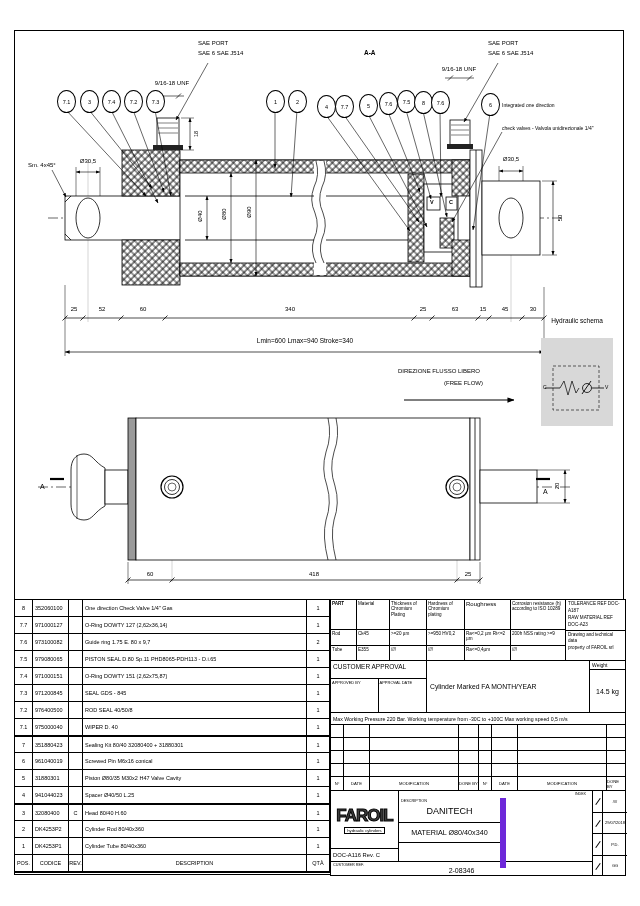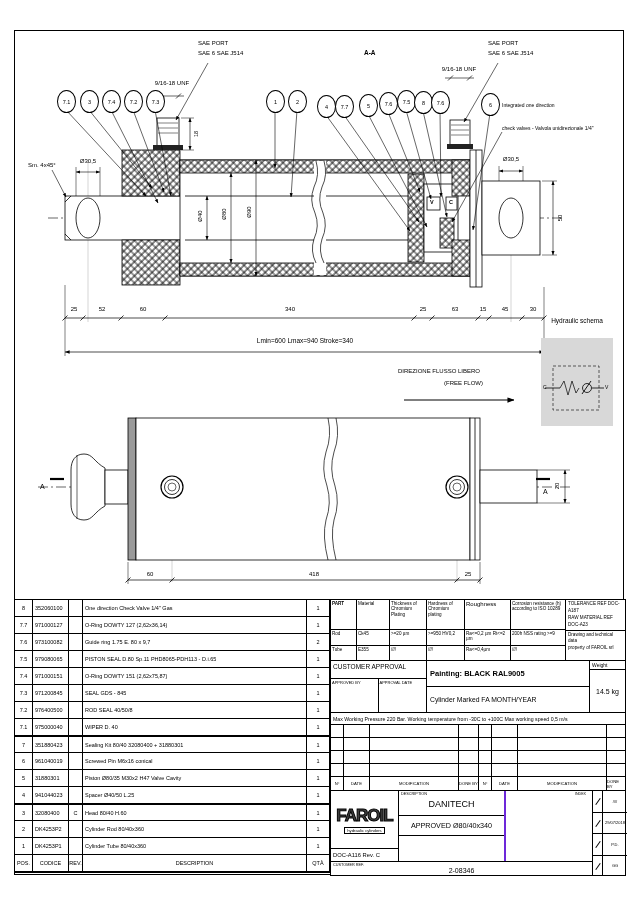--- a/index.html
+++ b/index.html
@@ -56,21 +56,21 @@
   
   .tb{position:absolute;left:330px;top:791px;width:296px;height:85px;border-left:1px solid #000;border-right:1px solid #000;border-bottom:1px solid #000;box-sizing:border-box;background:#fff;}
   .tb>div{position:absolute;box-sizing:border-box;}
   .tb-logo{left:0;top:0;width:68px;height:57px;border-right:1px solid #000;display:flex;flex-direction:column;align-items:center;justify-content:center;}
   .logo-txt{font-size:17px;font-weight:bold;letter-spacing:-1px;color:#404040;-webkit-text-stroke:1px #000;}
   .logo-tag{font-size:4.2px;border:1px solid #000;padding:0 2px;margin-top:1px;}
   .tb-doc{left:0;top:57px;width:68px;height:13px;border-right:1px solid #000;border-top:1px solid #000;font-size:5.8px;display:flex;align-items:center;padding-left:2px;}
   .tb-cust{left:0;top:70px;width:262px;height:15px;border-top:1px solid #000;border-right:1px solid #000;}
   .tb-cust .lab{position:absolute;left:2px;top:1px;font-size:3.8px;}
   .tb-cust .val{position:absolute;left:50%;top:55%;transform:translate(-50%,-50%);font-size:7px;}
-  .tb-desc{left:68px;top:0;width:107px;height:70px;border-right:2px solid #6d28d9;}
+  .tb-desc{left:68px;top:7px;width:107px;height:70px;border-right:6px solid #6d28d9;}
   .tb-desc .lab{position:absolute;left:2px;top:1px;font-size:3.8px;}
   .tb-desc .l1{position:absolute;left:50%;top:13px;transform:translate(-50%,-50%);font-size:9px;}
   .tb-desc .dv1{position:absolute;left:0;top:24px;width:100%;border-top:1px solid #000;}
   .tb-desc .l2{position:absolute;left:50%;top:34px;transform:translate(-50%,-50%);font-size:7.2px;white-space:nowrap;}
   .tb-desc .dv2{position:absolute;left:0;top:44px;width:100%;border-top:1px solid #000;}
   .tb-code{left:175px;top:0;width:68px;height:70px;border-right:1px solid #000;}
   .tb-code .lab{position:absolute;left:2px;top:1px;font-size:3.8px;}
   .tb-code .val{position:absolute;left:50%;top:50%;transform:translate(-50%,-50%);font-size:14.5px;}
   .tb-index{left:243px;top:0;width:19px;height:70px;border-right:1px solid #000;}
   .tb-index .lab{position:absolute;left:1px;top:1px;font-size:3.6px;}
@@ -463,21 +463,20 @@
 
   <div class="appr">
     <div class="appr-left">
       <div class="appr-title">CUSTOMER APPROVAL</div>
       <div class="appr-sub">
         <div>APPROVED BY</div>
         <div>APPROVAL DATE</div>
       </div>
     </div>
     <div class="appr-mid">
-      <div class="appr-paint">Painting: BLACK RAL9005</div>
       <div class="appr-mark">Cylinder Marked  FA MONTH/YEAR</div>
     </div>
     <div class="appr-w">
       <div class="appr-wl">Weight</div>
       <div class="appr-wv">14.5 kg</div>
     </div>
   </div>
   <div class="press">Max Working Pressure 220 Bar. Working temperature from -30C to +100C Max working speed 0,5 m/s</div>
 
   <div class="mod">
@@ -540,21 +539,21 @@
     </div>
     <div class="tb-doc">DOC-A116 Rev. C</div>
     <div class="tb-cust">
       <span class="lab">CUSTOMER REF.</span>
       <span class="val">2-08346</span>
     </div>
     <div class="tb-desc">
       <span class="lab">DESCRIPTION</span>
       <span class="l1">DANITECH</span>
       <span class="dv1"></span>
-      <span class="l2">APPROVED Ø80/40x340</span>
+      <span class="l2">MATERIAL Ø80/40x340</span>
       <span class="dv2"></span>
     </div>
     <div class="tb-index">
       <span class="lab">INDEX</span>
     </div>
     <div class="tb-sign">
       <div class="sign-cell">
         <div class="sig-box">
             <i></i>
           </div>

